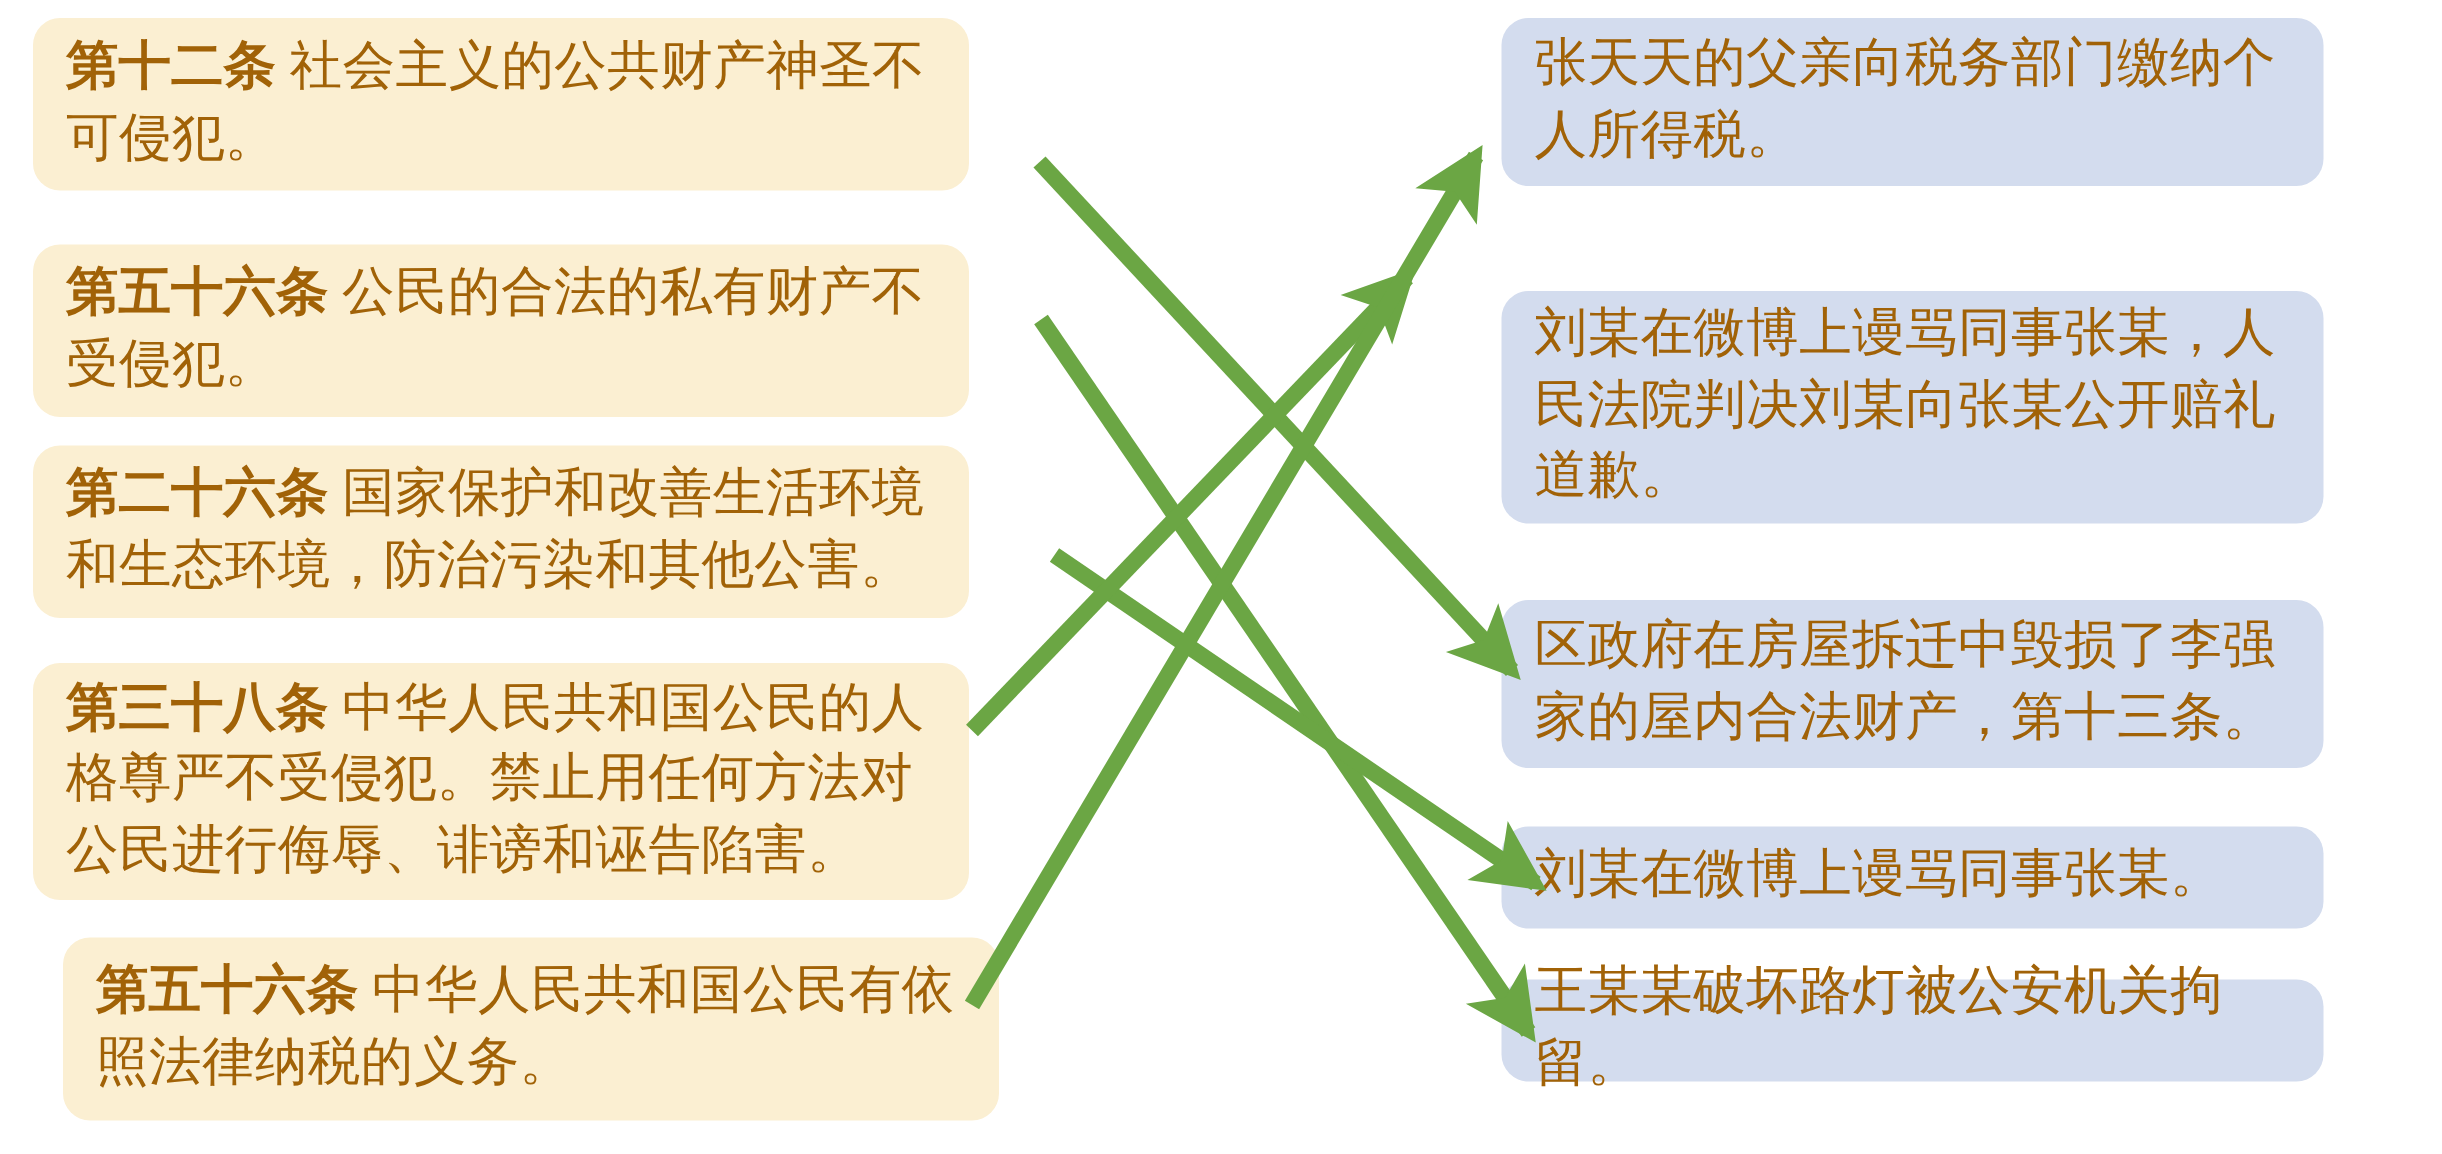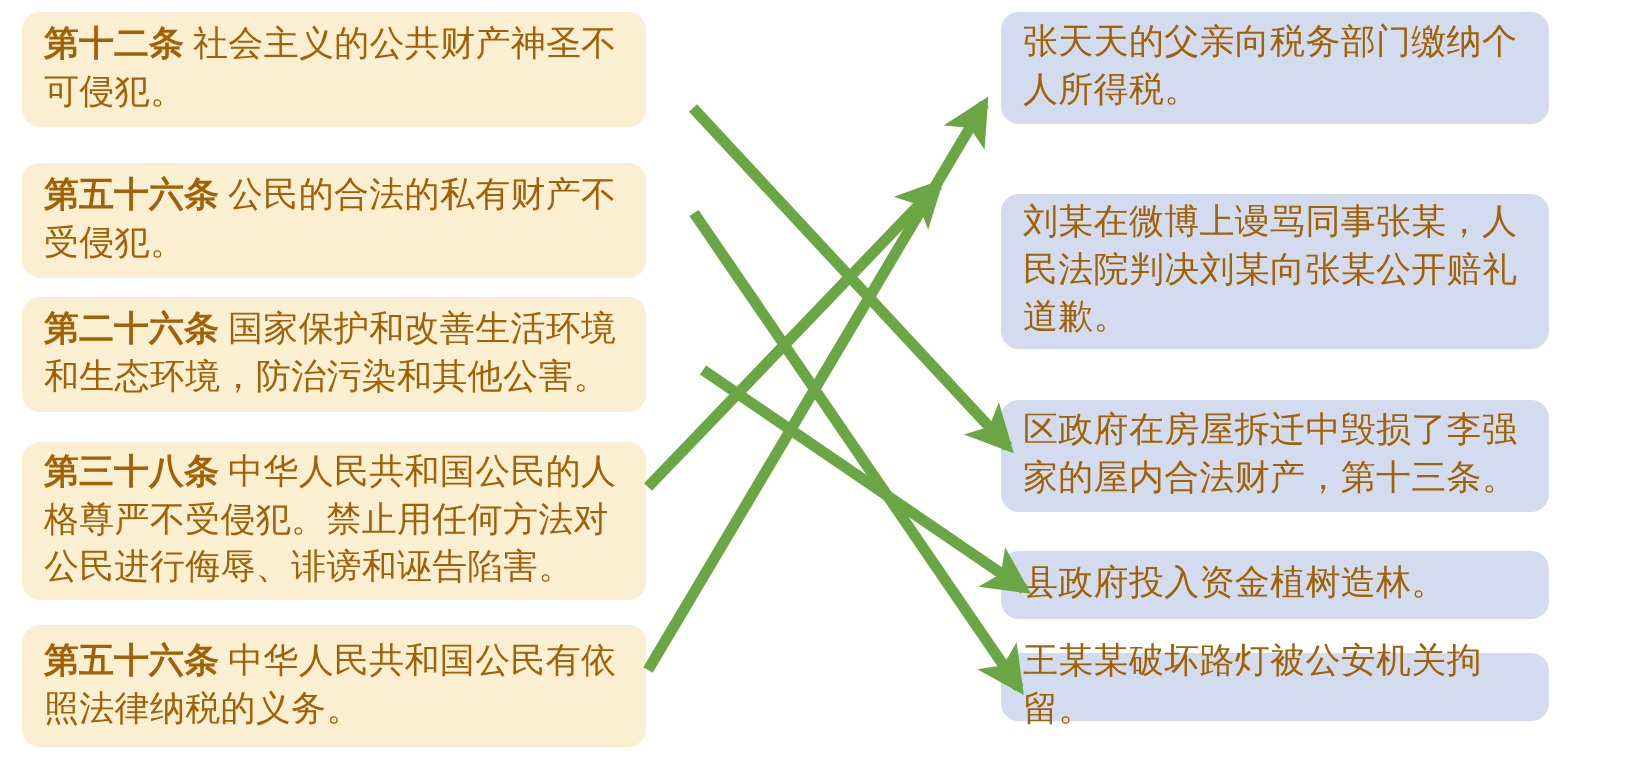--- a/index.html
+++ b/index.html
@@ -85,40 +85,40 @@
       <span class="art-num">第二十六条</span><span>&nbsp;</span><span class="art-body">国家保护和改善生活环境和生态环境，防治污染和其他公害。</span>
     </div>
   </div>
 
   <div class="card card-left" style="top:442px; height:158px;">
     <div class="card-text">
       <span class="art-num">第三十八条</span><span>&nbsp;</span><span class="art-body">中华人民共和国公民的人格尊严不受侵犯。禁止用任何方法对公民进行侮辱、诽谤和诬告陷害。</span>
     </div>
   </div>
 
-  <div class="card card-left" style="top:625px; height:122px;">
+  <div class="card card-left" style="top:625px; height:122px;margin-left:20px;">
     <div class="card-text">
       <span class="art-num">第五十六条</span><span>&nbsp;</span><span class="art-body">中华人民共和国公民有依照法律纳税的义务。</span>
     </div>
   </div>
 
   <div class="card card-right" style="top:12px; height:112px;">
     <div class="card-text">张天天的父亲向税务部门缴纳个人所得税。</div>
   </div>
 
   <div class="card card-right" style="top:170px; height:155px;margin-top:24px;">
     <div class="card-text">刘某在微博上谩骂同事张某，人民法院判决刘某向张某公开赔礼道歉。</div>
   </div>
 
   <div class="card card-right" style="top:400px; height:112px;">
     <div class="card-text">区政府在房屋拆迁中毁损了李强家的屋内合法财产，第十三条。</div>
   </div>
 
   <div class="card card-right" style="top:551px; height:68px;">
-    <div class="card-text">县政府投入资金植树造林。</div>
+    <div class="card-text">刘某在微博上谩骂同事张某。</div>
   </div>
 
   <div class="card card-right" style="top:653px; height:68px;font-family:Liberation Serif, serif;">
     <div class="card-text">王某某破坏路灯被公安机关拘留。</div>
   </div>
 
   <svg id="connectors" viewBox="0 0 1628 769">
     <defs>
       <marker id="arrowhead" viewBox="0 0 12 12" refX="9.2" refY="6" markerWidth="5.2" markerHeight="5.2" orient="auto-start-reverse" markerUnits="strokeWidth">
         <path d="M 1 1 L 11 6 L 1 11 L 3.4 6 Z" fill="#6BA644"></path>

